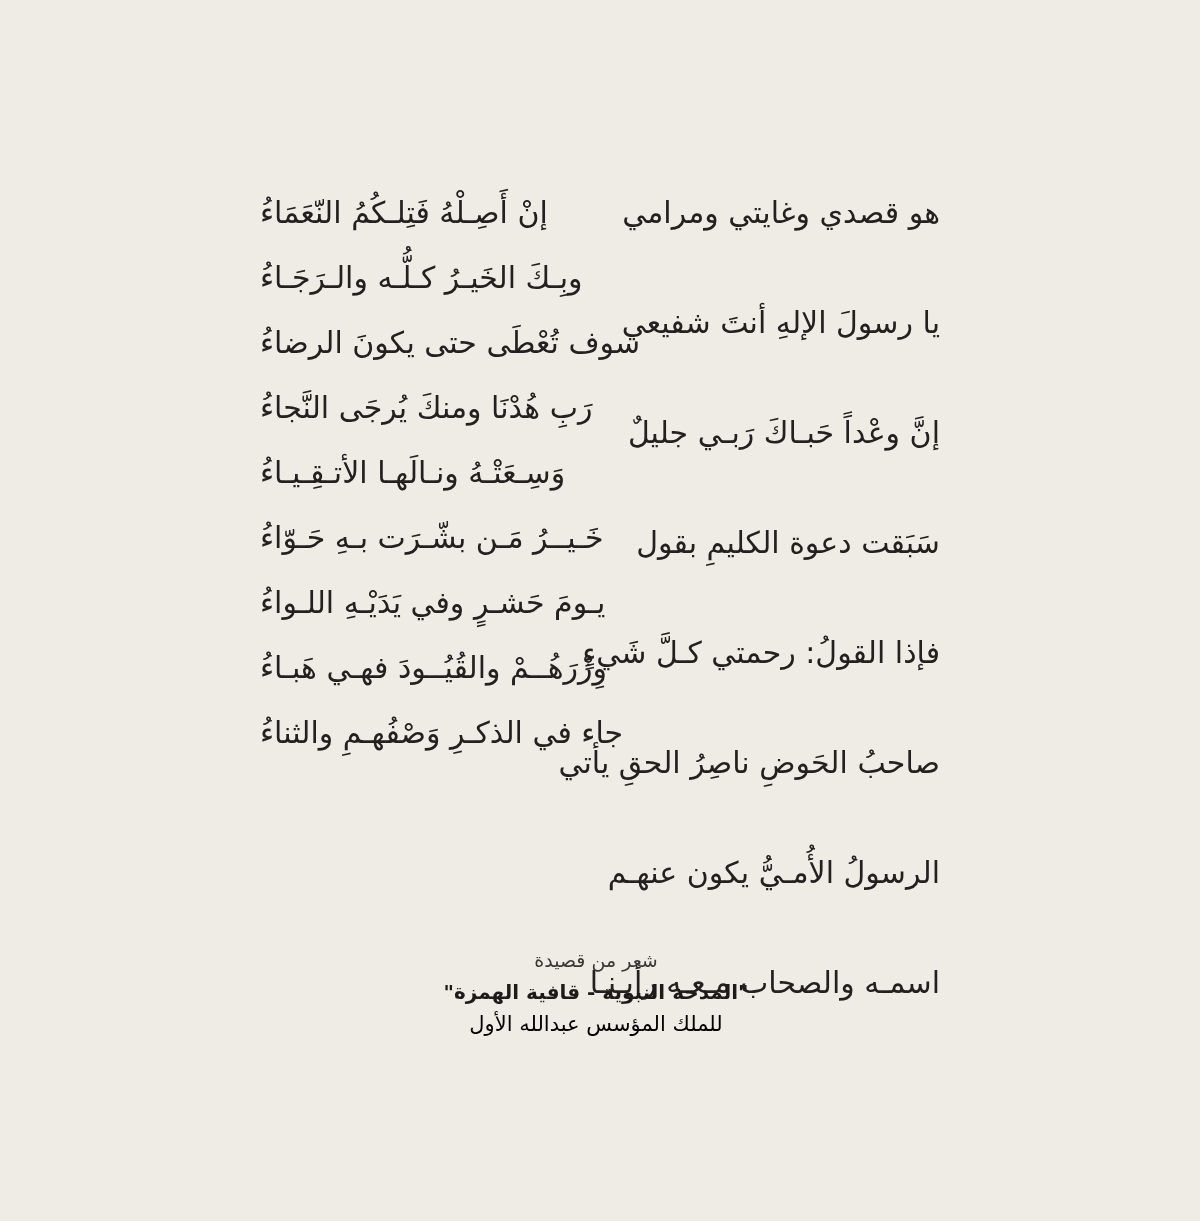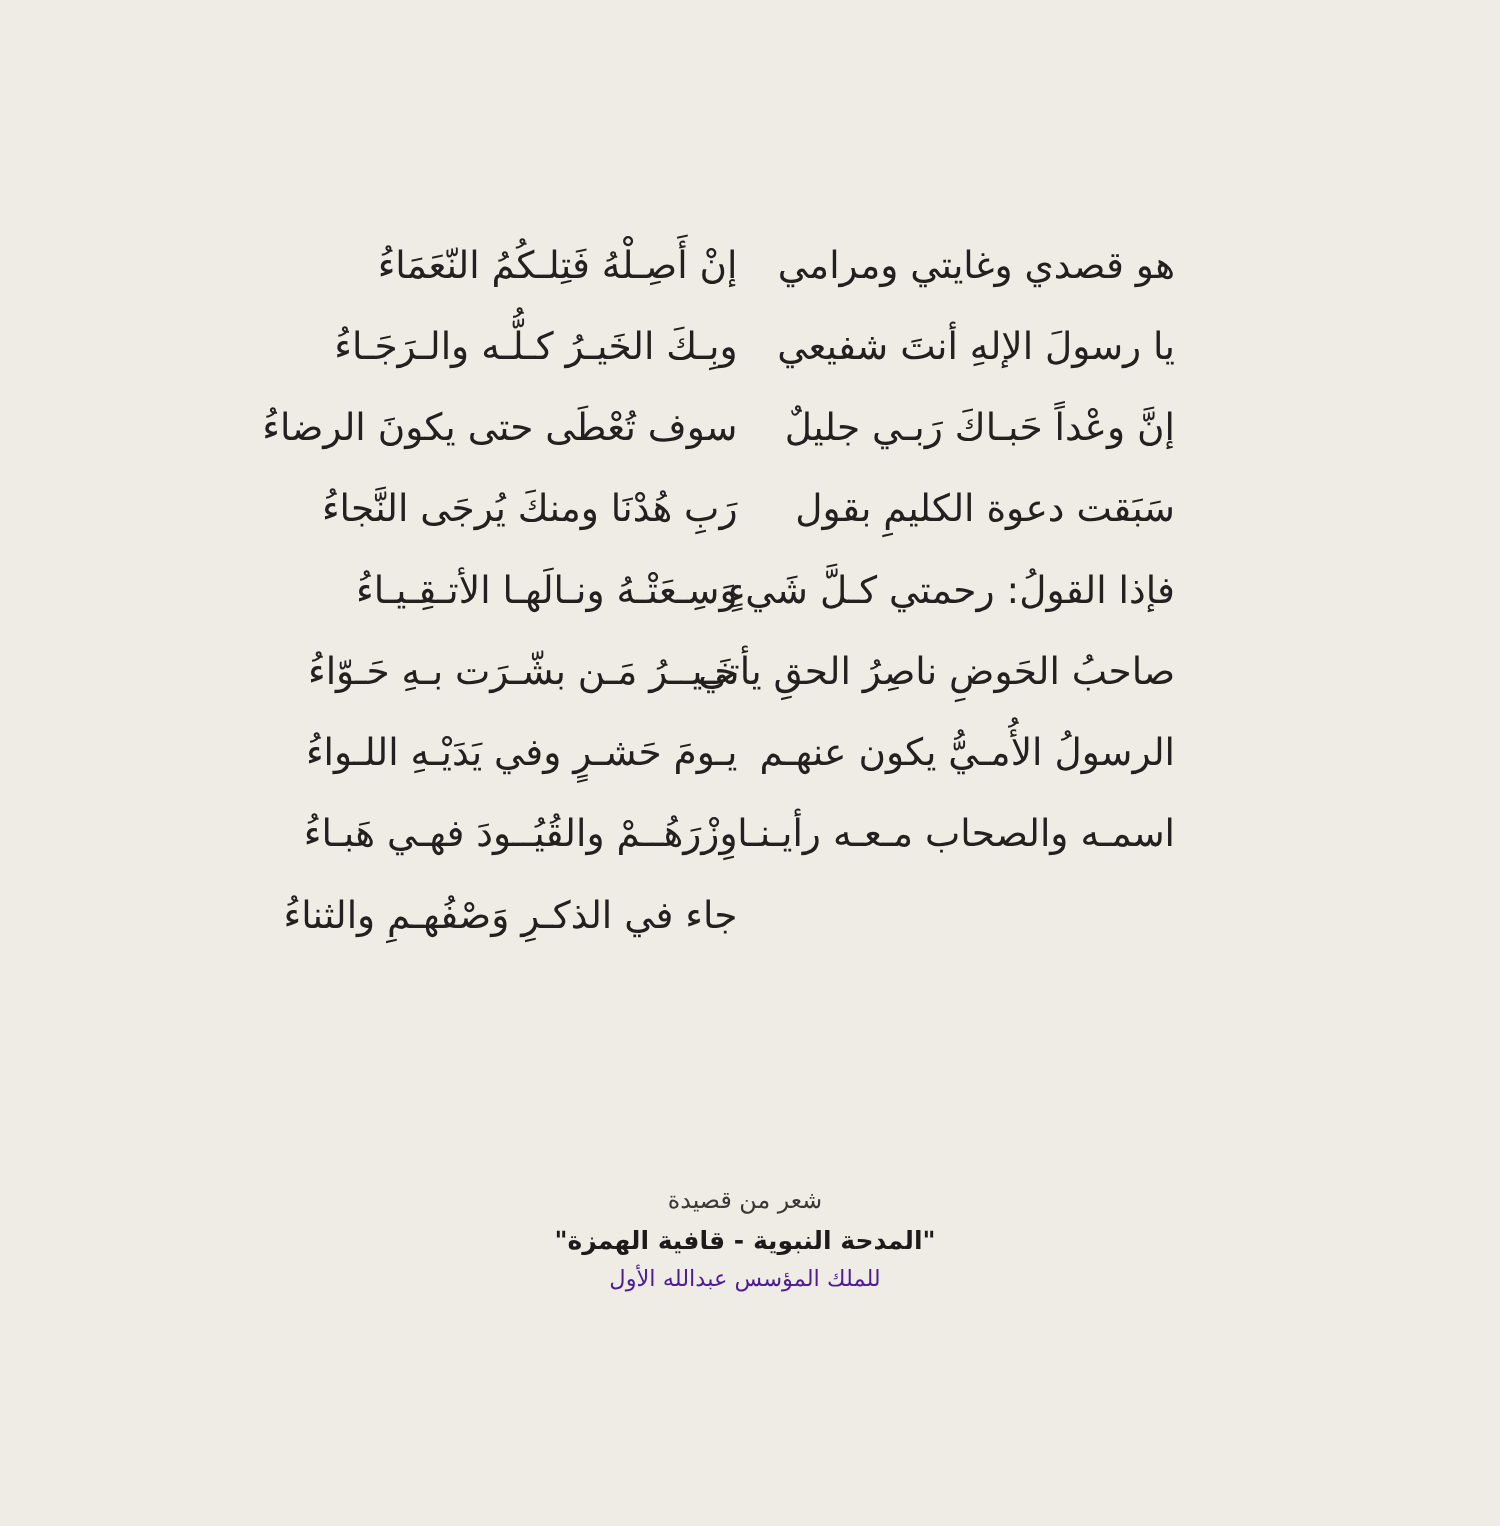--- a/index.html
+++ b/index.html
@@ -32,25 +32,27 @@
     direction: rtl;
   }
   .col {
     display: flex;
     flex-direction: column;
   }
   .col-right {
     width: 330px;
     padding-left: 20px;
     text-align: right;
+    gap: 45px;
   }
   .col-left {
     width: 330px;
     padding-left: 0px;
     text-align: right;
+    align-items: flex-end;
   }
   .verse {
     font-size: 30px;
     line-height: 65px;
     height: 65px;
     white-space: nowrap;
     color: #23211f;
     font-family: "DejaVu Sans", "Liberation Sans", sans-serif;
     font-weight: 400;
     letter-spacing: 0px;
@@ -76,22 +78,22 @@
     color: #3a3836;
     line-height: 30px;
   }
   .caption-line2 {
     font-size: 20px;
     font-weight: bold;
     color: #1d1b19;
     line-height: 34px;
   }
   .caption-line3 {
-    font-size: 18px;
-    color: #4c1d95;
+    font-size: 21px;
+    color: #000000;
     line-height: 30px;
   }
 </style>
 </head>
 <body>
 
 <div class="page">
 
   <div class="poem">
 

